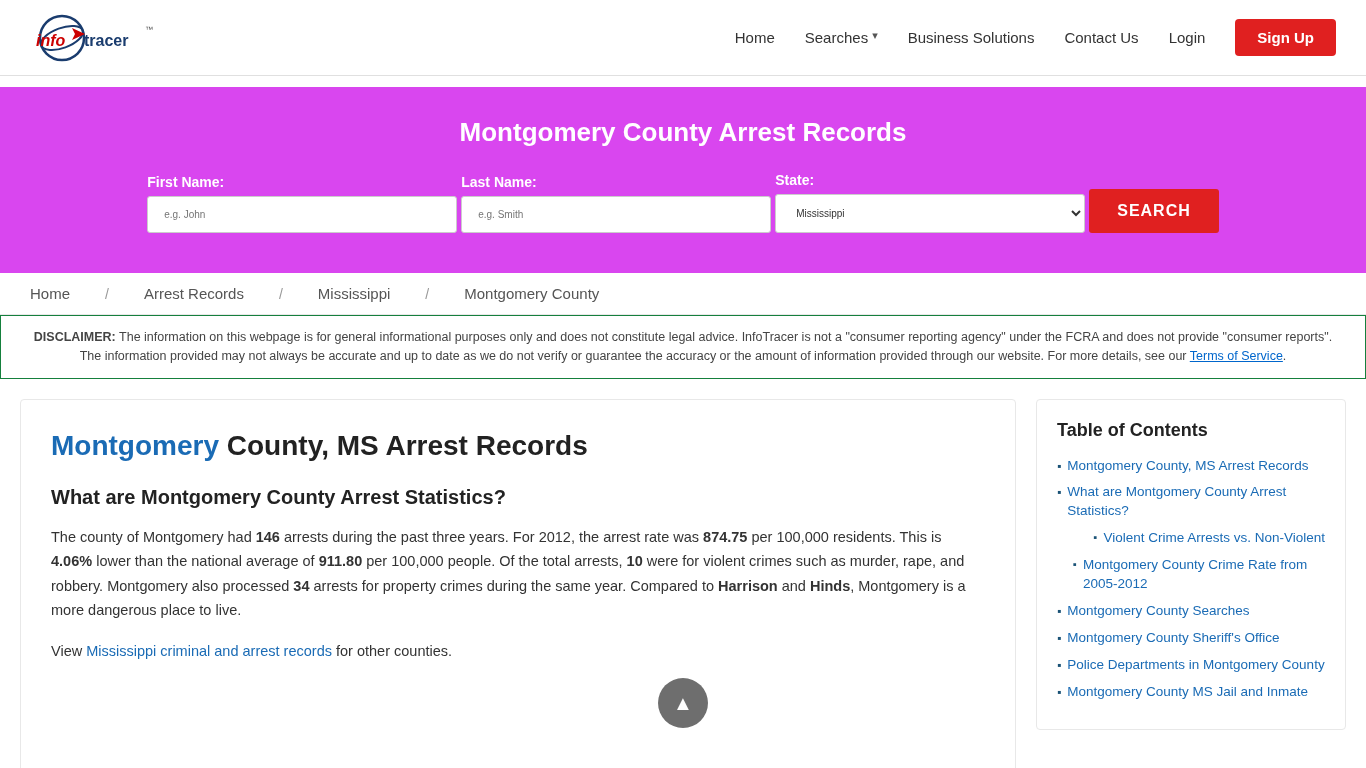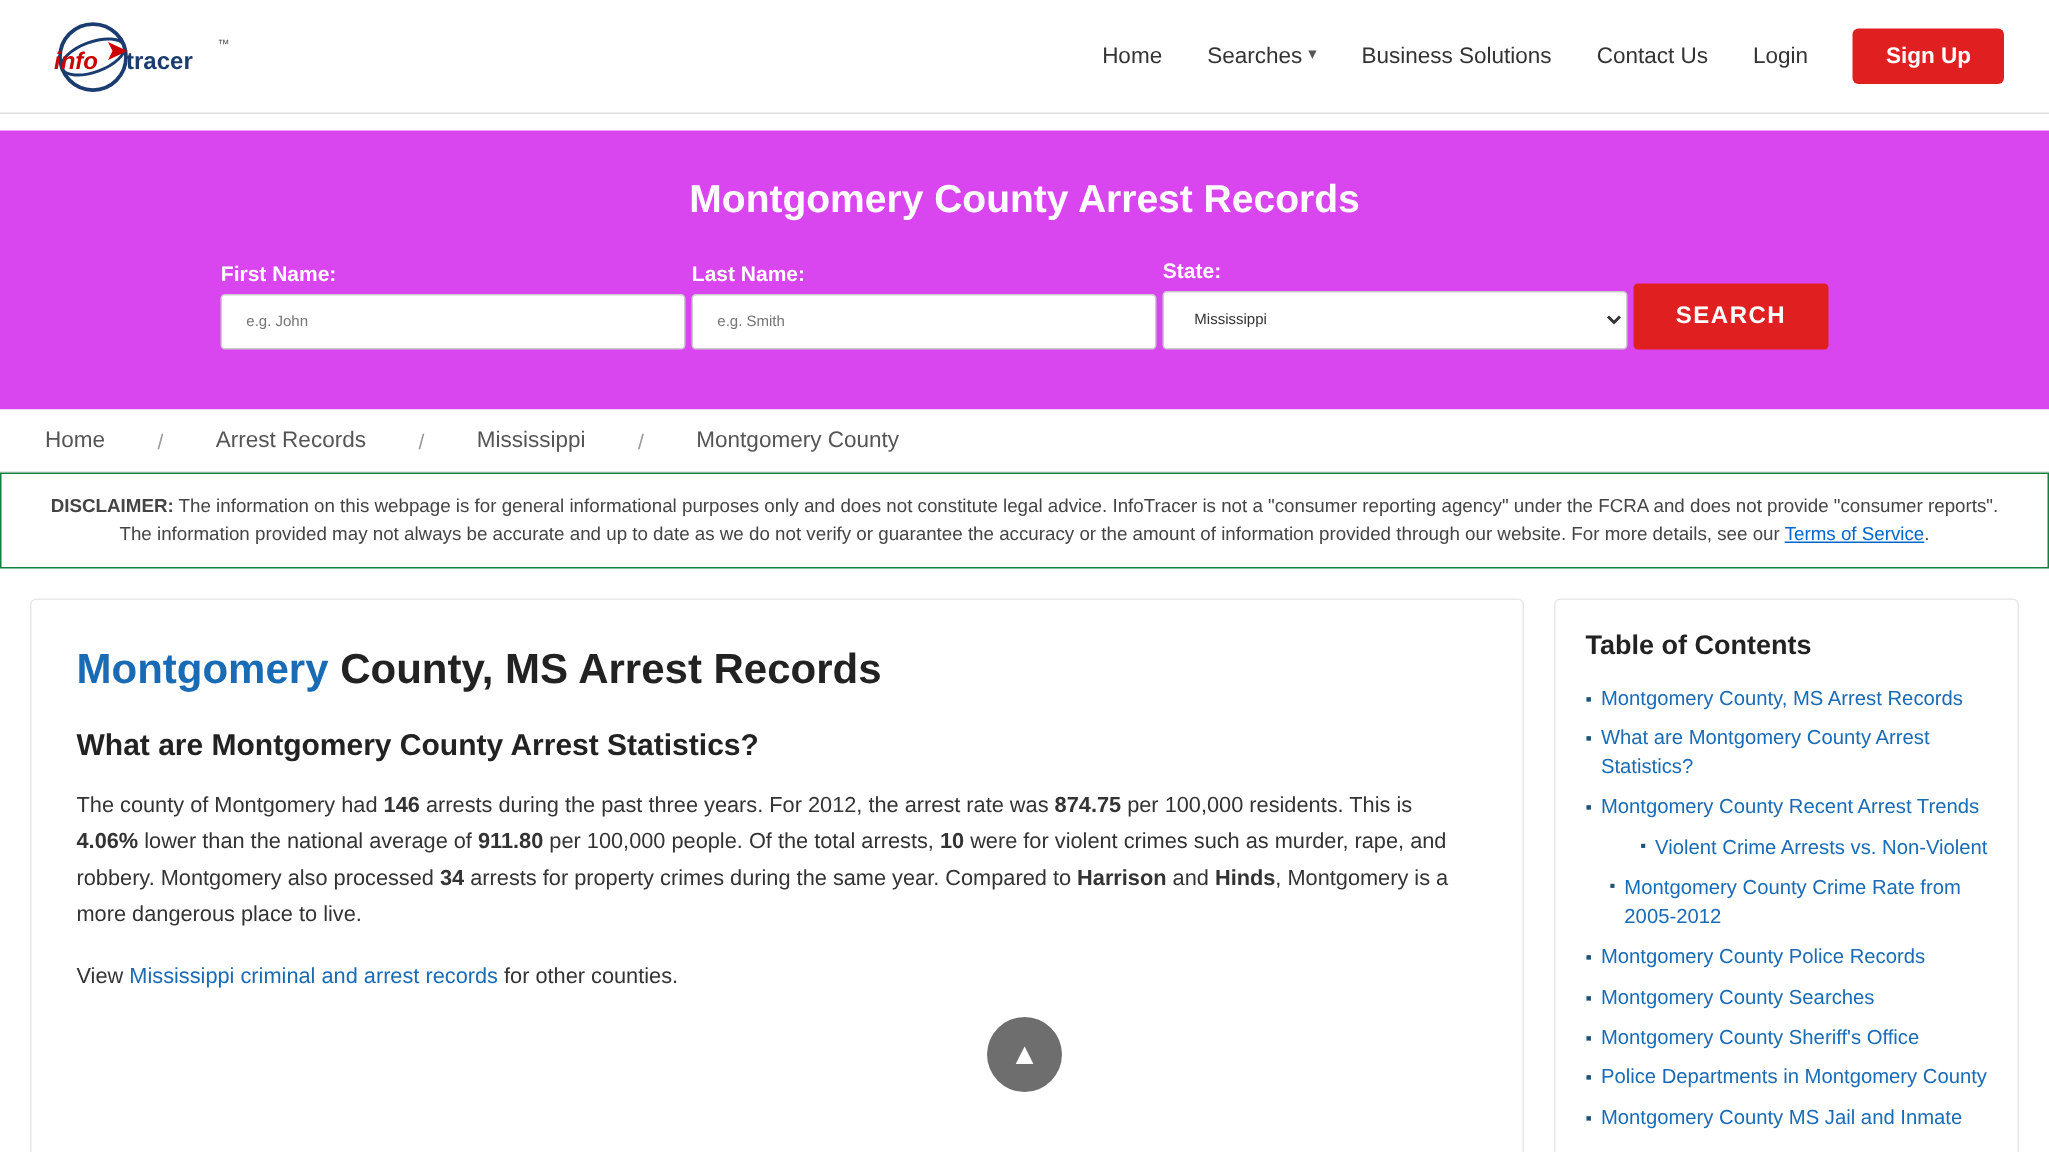--- a/index.html
+++ b/index.html
@@ -341,31 +341,25 @@
 
   <aside class="toc-sidebar">
     <h3>Table of Contents</h3>
     <ul class="toc-list">
       <li>
           <a href="#">Montgomery County, MS Arrest Records</a>
         </li>
       <li>
           <a href="#">What are Montgomery County Arrest Statistics?</a>
         </li>
-      <li>
-          <a href="#">Montgomery County Recent Arrest Trends</a>
-        </li>
       <li class="sub">
           <a href="#">Violent Crime Arrests vs. Non-Violent</a>
         </li>
       <li class="sub">
           <a href="#">Montgomery County Crime Rate from 2005-2012</a>
-        </li>
-      <li>
-          <a href="#">Montgomery County Police Records</a>
         </li>
       <li>
           <a href="#">Montgomery County Searches</a>
         </li>
       <li>
           <a href="#">Montgomery County Sheriff's Office</a>
         </li>
       <li>
           <a href="#">Police Departments in Montgomery County</a>
         </li>

